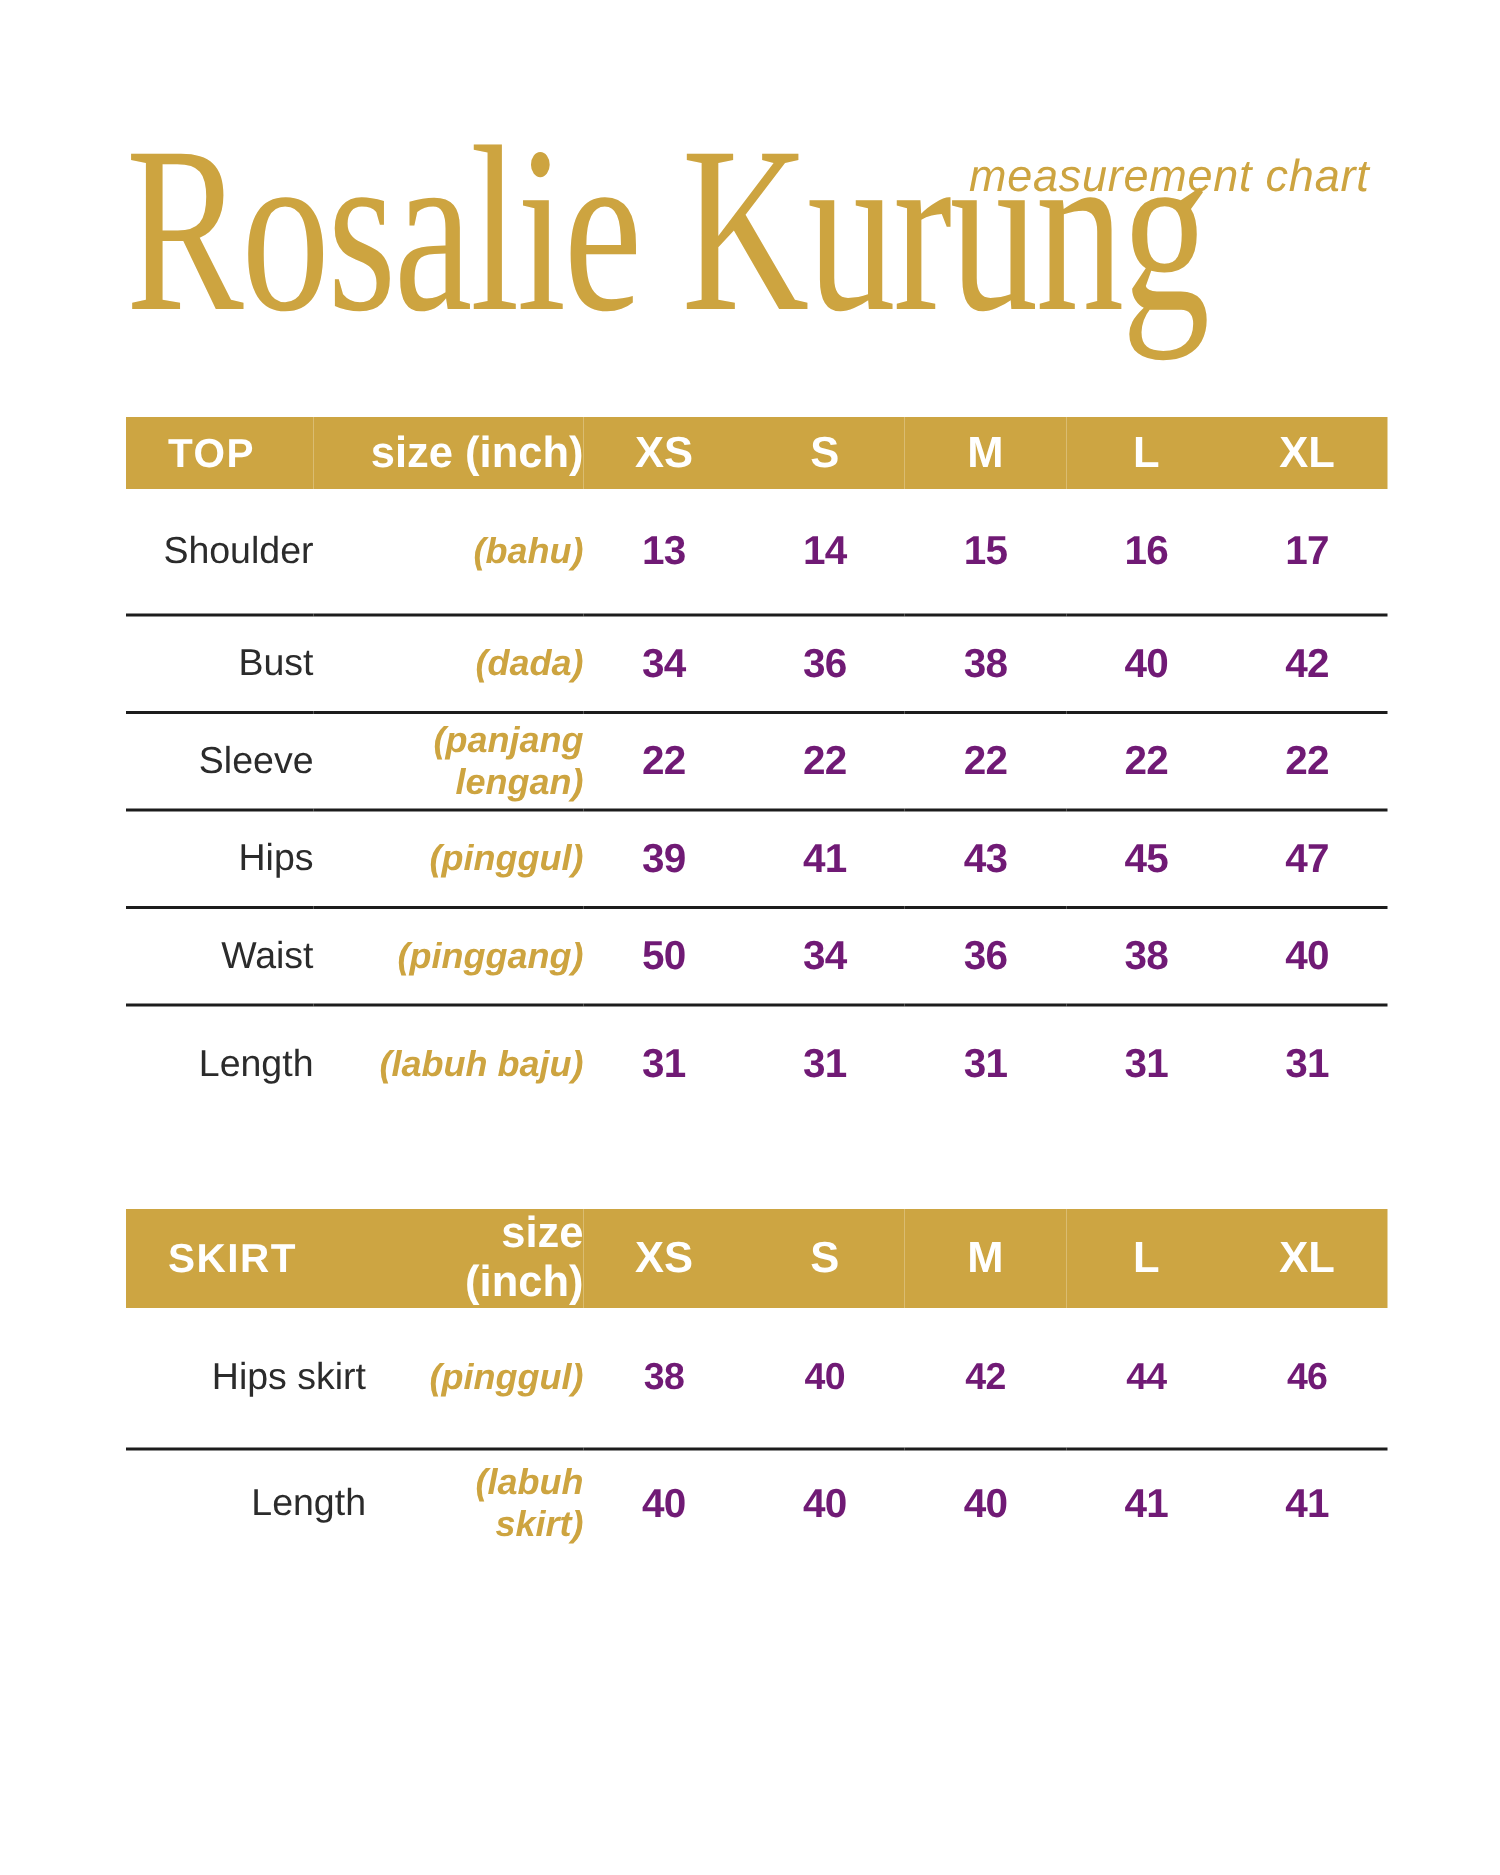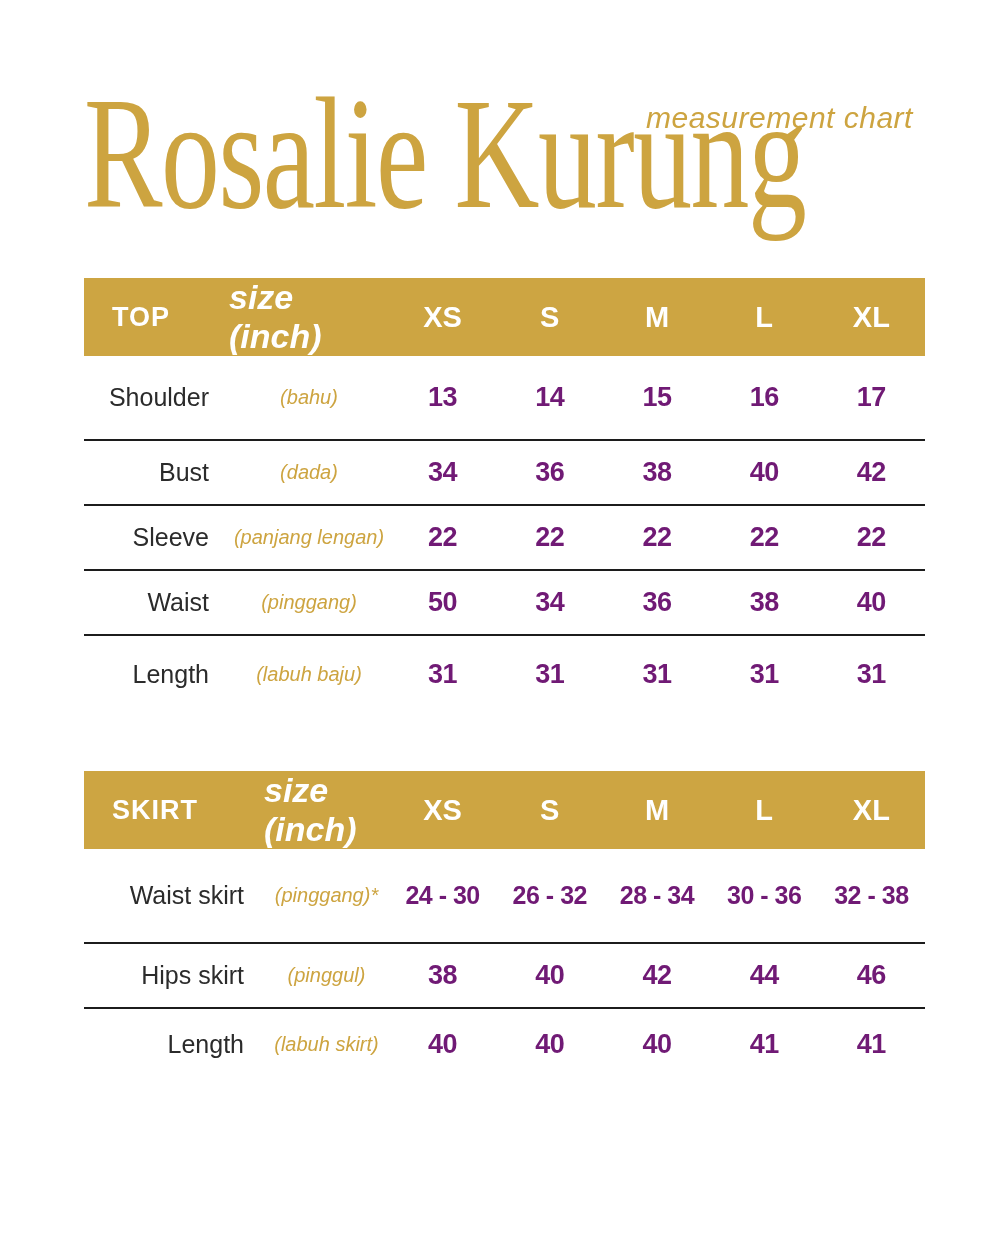--- a/index.html
+++ b/index.html
@@ -49,36 +49,36 @@
   table.skirt col.c-malay { width:145px; }
 
   tr.bar-row th {
     background:#cda542;
     color:#ffffff;
     height:48px;
     vertical-align:middle;
     font-weight:bold;
   }
   th.h-label { text-align:left; padding-left:28px; font-size:27px; letter-spacing:1px; }
-  th.h-size-label { text-align:left; padding-left:20px; font-size:34px; font-style:italic; }
+  th.h-size-label { text-align:right; padding-left:20px; font-size:29px; }
   th.h-size { text-align:center; font-size:29px; }
 
   tbody td { vertical-align:middle; }
   tbody tr td { height:65px; }
   tbody tr:first-child td { height:84px; }
   tbody tr:last-child td  { height:78px; }
   tbody tr + tr td { border-top:2.5px solid #1c1c1c; }
 
   td.r-name {
     text-align:right; padding-left:2px;
     font-size:25px; color:#2b2b2b;
   }
   td.r-malay {
-    text-align:center; padding-left:20px;
-    font-size:20px; font-style:italic; font-weight:normal;
+    text-align:right; padding-left:20px;
+    font-size:24px; font-style:italic; font-weight:bold;
     color:#cda440;
   }
   td.r-val {
     text-align:center;
     font-size:27px; font-weight:bold; color:#701a75;
     letter-spacing:-0.5px;
   }
   table.skirt tbody tr:first-child td { height:94px; }
   table.skirt tbody tr:last-child td  { height:72px; }
   table.skirt tbody tr:first-child td.r-val { font-size:25px; }
@@ -150,20 +150,29 @@
       <tr>
         <td class="r-name">Sleeve</td>
         <td class="r-malay">(panjang lengan)</td>
         <td class="r-val">22</td>
         <td class="r-val">22</td>
         <td class="r-val">22</td>
         <td class="r-val">22</td>
         <td class="r-val">22</td>
       </tr>
       <tr>
+        <td class="r-name">Hips</td>
+        <td class="r-malay">(pinggul)</td>
+        <td class="r-val">39</td>
+        <td class="r-val">41</td>
+        <td class="r-val">43</td>
+        <td class="r-val">45</td>
+        <td class="r-val">47</td>
+      </tr>
+      <tr>
         <td class="r-name">Waist</td>
         <td class="r-malay">(pinggang)</td>
         <td class="r-val">50</td>
         <td class="r-val">34</td>
         <td class="r-val">36</td>
         <td class="r-val">38</td>
         <td class="r-val">40</td>
       </tr>
       <tr>
         <td class="r-name">Length</td>
@@ -195,29 +204,20 @@
         <th class="h-size-label">size (inch)</th>
         <th class="h-size">XS</th>
         <th class="h-size">S</th>
         <th class="h-size">M</th>
         <th class="h-size">L</th>
         <th class="h-size">XL</th>
       </tr>
     </thead>
     <tbody>
       <tr>
-        <td class="r-name">Waist skirt</td>
-        <td class="r-malay">(pinggang)*</td>
-        <td class="r-val">24 - 30</td>
-        <td class="r-val">26 - 32</td>
-        <td class="r-val">28 - 34</td>
-        <td class="r-val">30 - 36</td>
-        <td class="r-val">32 - 38</td>
-      </tr>
-      <tr>
         <td class="r-name">Hips skirt</td>
         <td class="r-malay">(pinggul)</td>
         <td class="r-val">38</td>
         <td class="r-val">40</td>
         <td class="r-val">42</td>
         <td class="r-val">44</td>
         <td class="r-val">46</td>
       </tr>
       <tr>
         <td class="r-name">Length</td>

